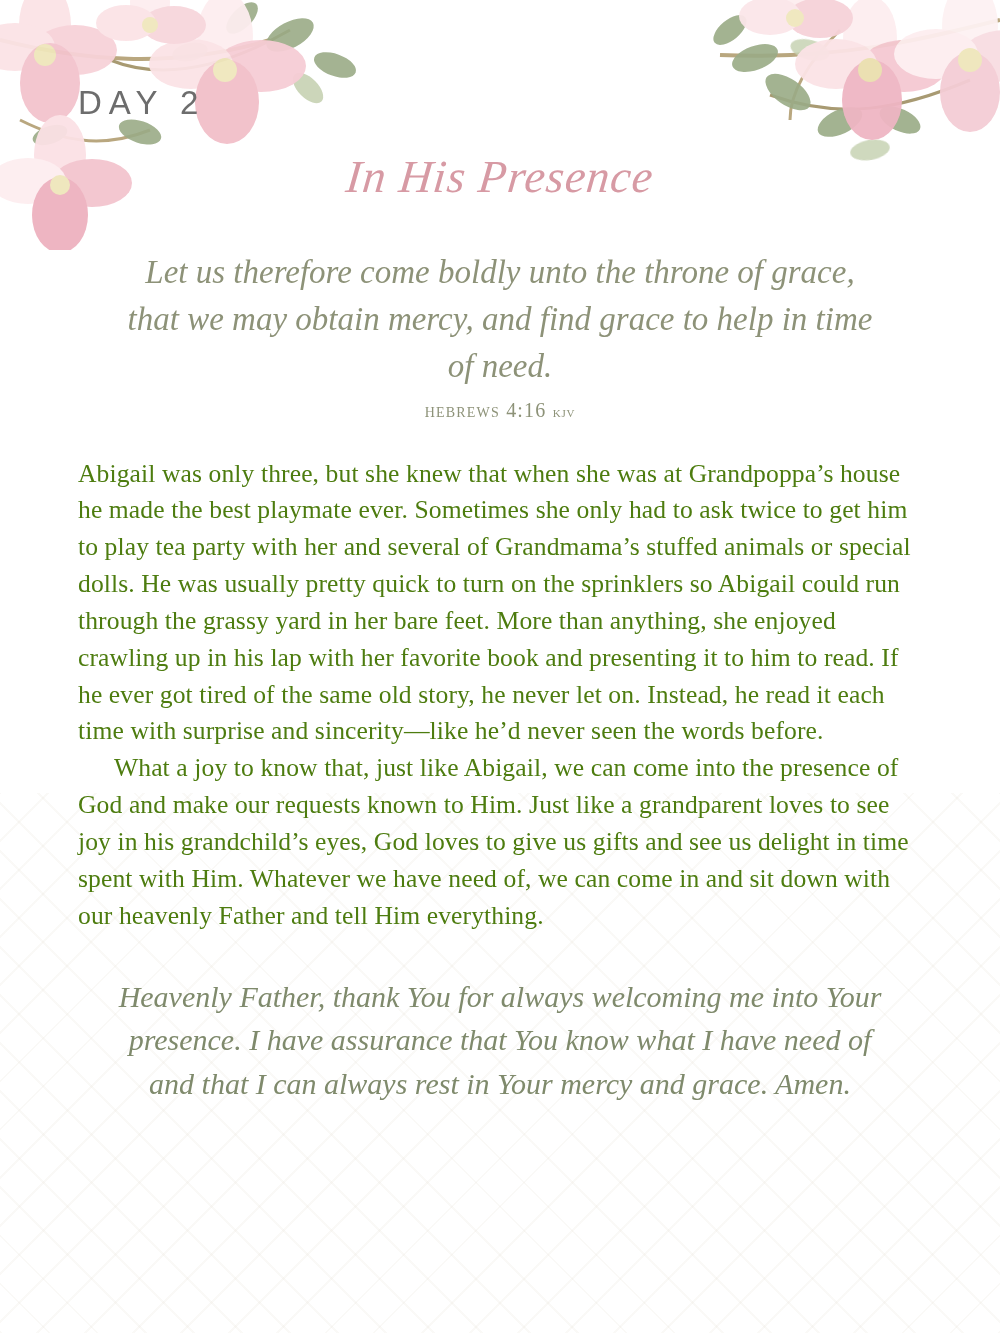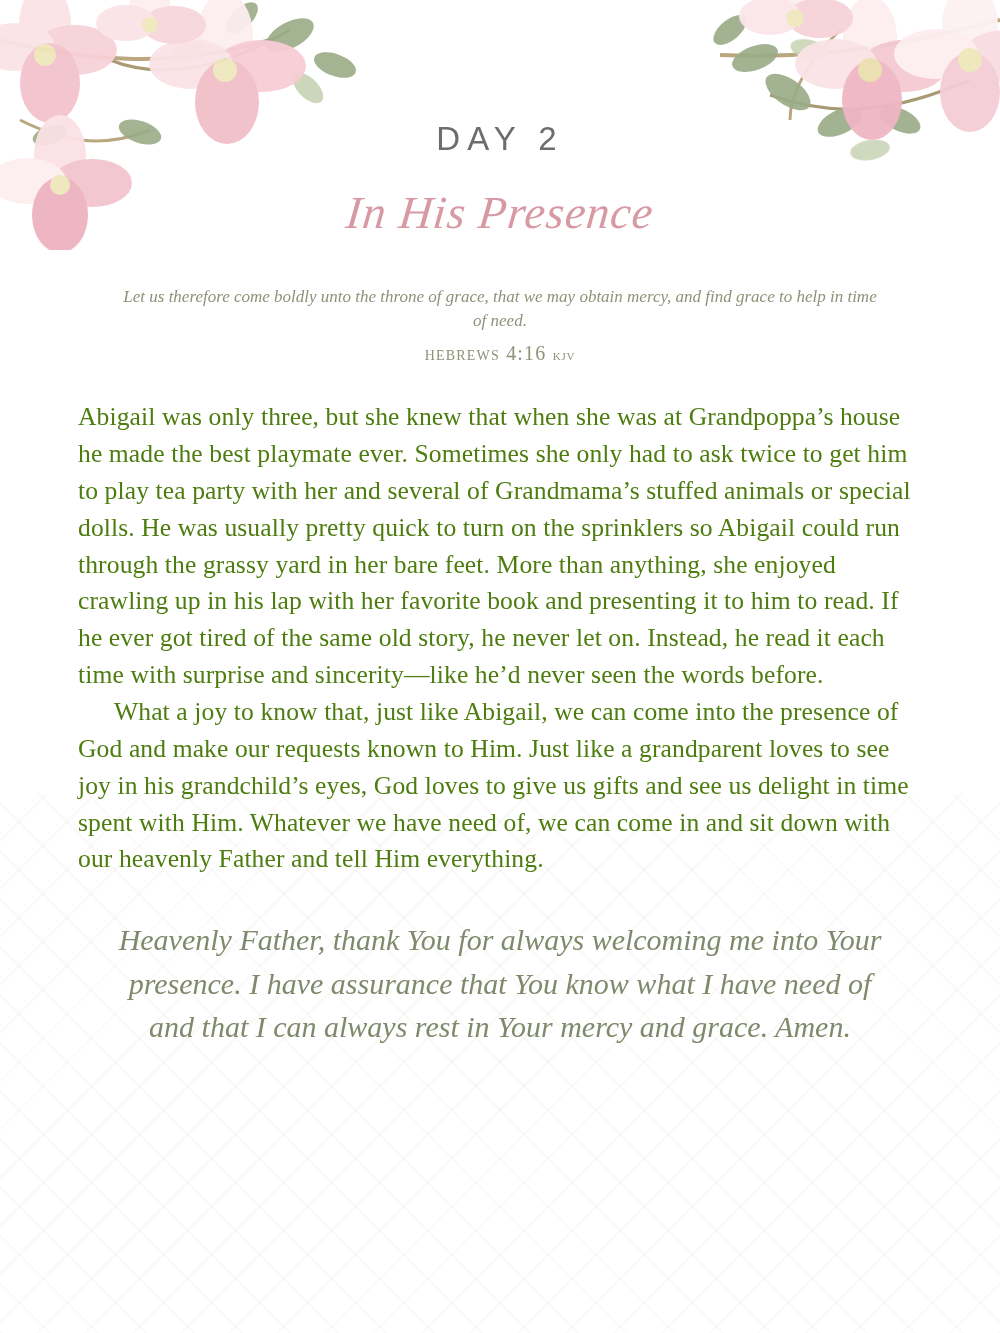--- a/index.html
+++ b/index.html
@@ -36,22 +36,22 @@
   }
 
   .page {
     position: relative;
     z-index: 2;
     padding: 0 78px;
     box-sizing: border-box;
   }
 
   .day-label {
-    margin-top: 120px;
-    text-align: center;
+    margin-top: 84px;
+    text-align: left;
     font-family: "Liberation Sans", sans-serif;
     font-size: 33px;
     letter-spacing: 7px;
     color: #6d6d6d;
     font-weight: 400;
   }
 
   .devotion-title {
     margin-top: 28px;
     text-align: center;
@@ -62,21 +62,21 @@
     color: #d79aa4;
     font-weight: 400;
     transform: skewX(-6deg);
   }
 
   .scripture {
     margin: 46px auto 0 auto;
     width: 760px;
     text-align: center;
     font-style: italic;
-    font-size: 17px;
+    font-size: 33px;
     line-height: 1.42;
     color: #8d9278;
   }
 
   .scripture-ref {
     margin-top: 9px;
     text-align: center;
     color: #8d9278;
     font-size: 20px;
     letter-spacing: 1.2px;

